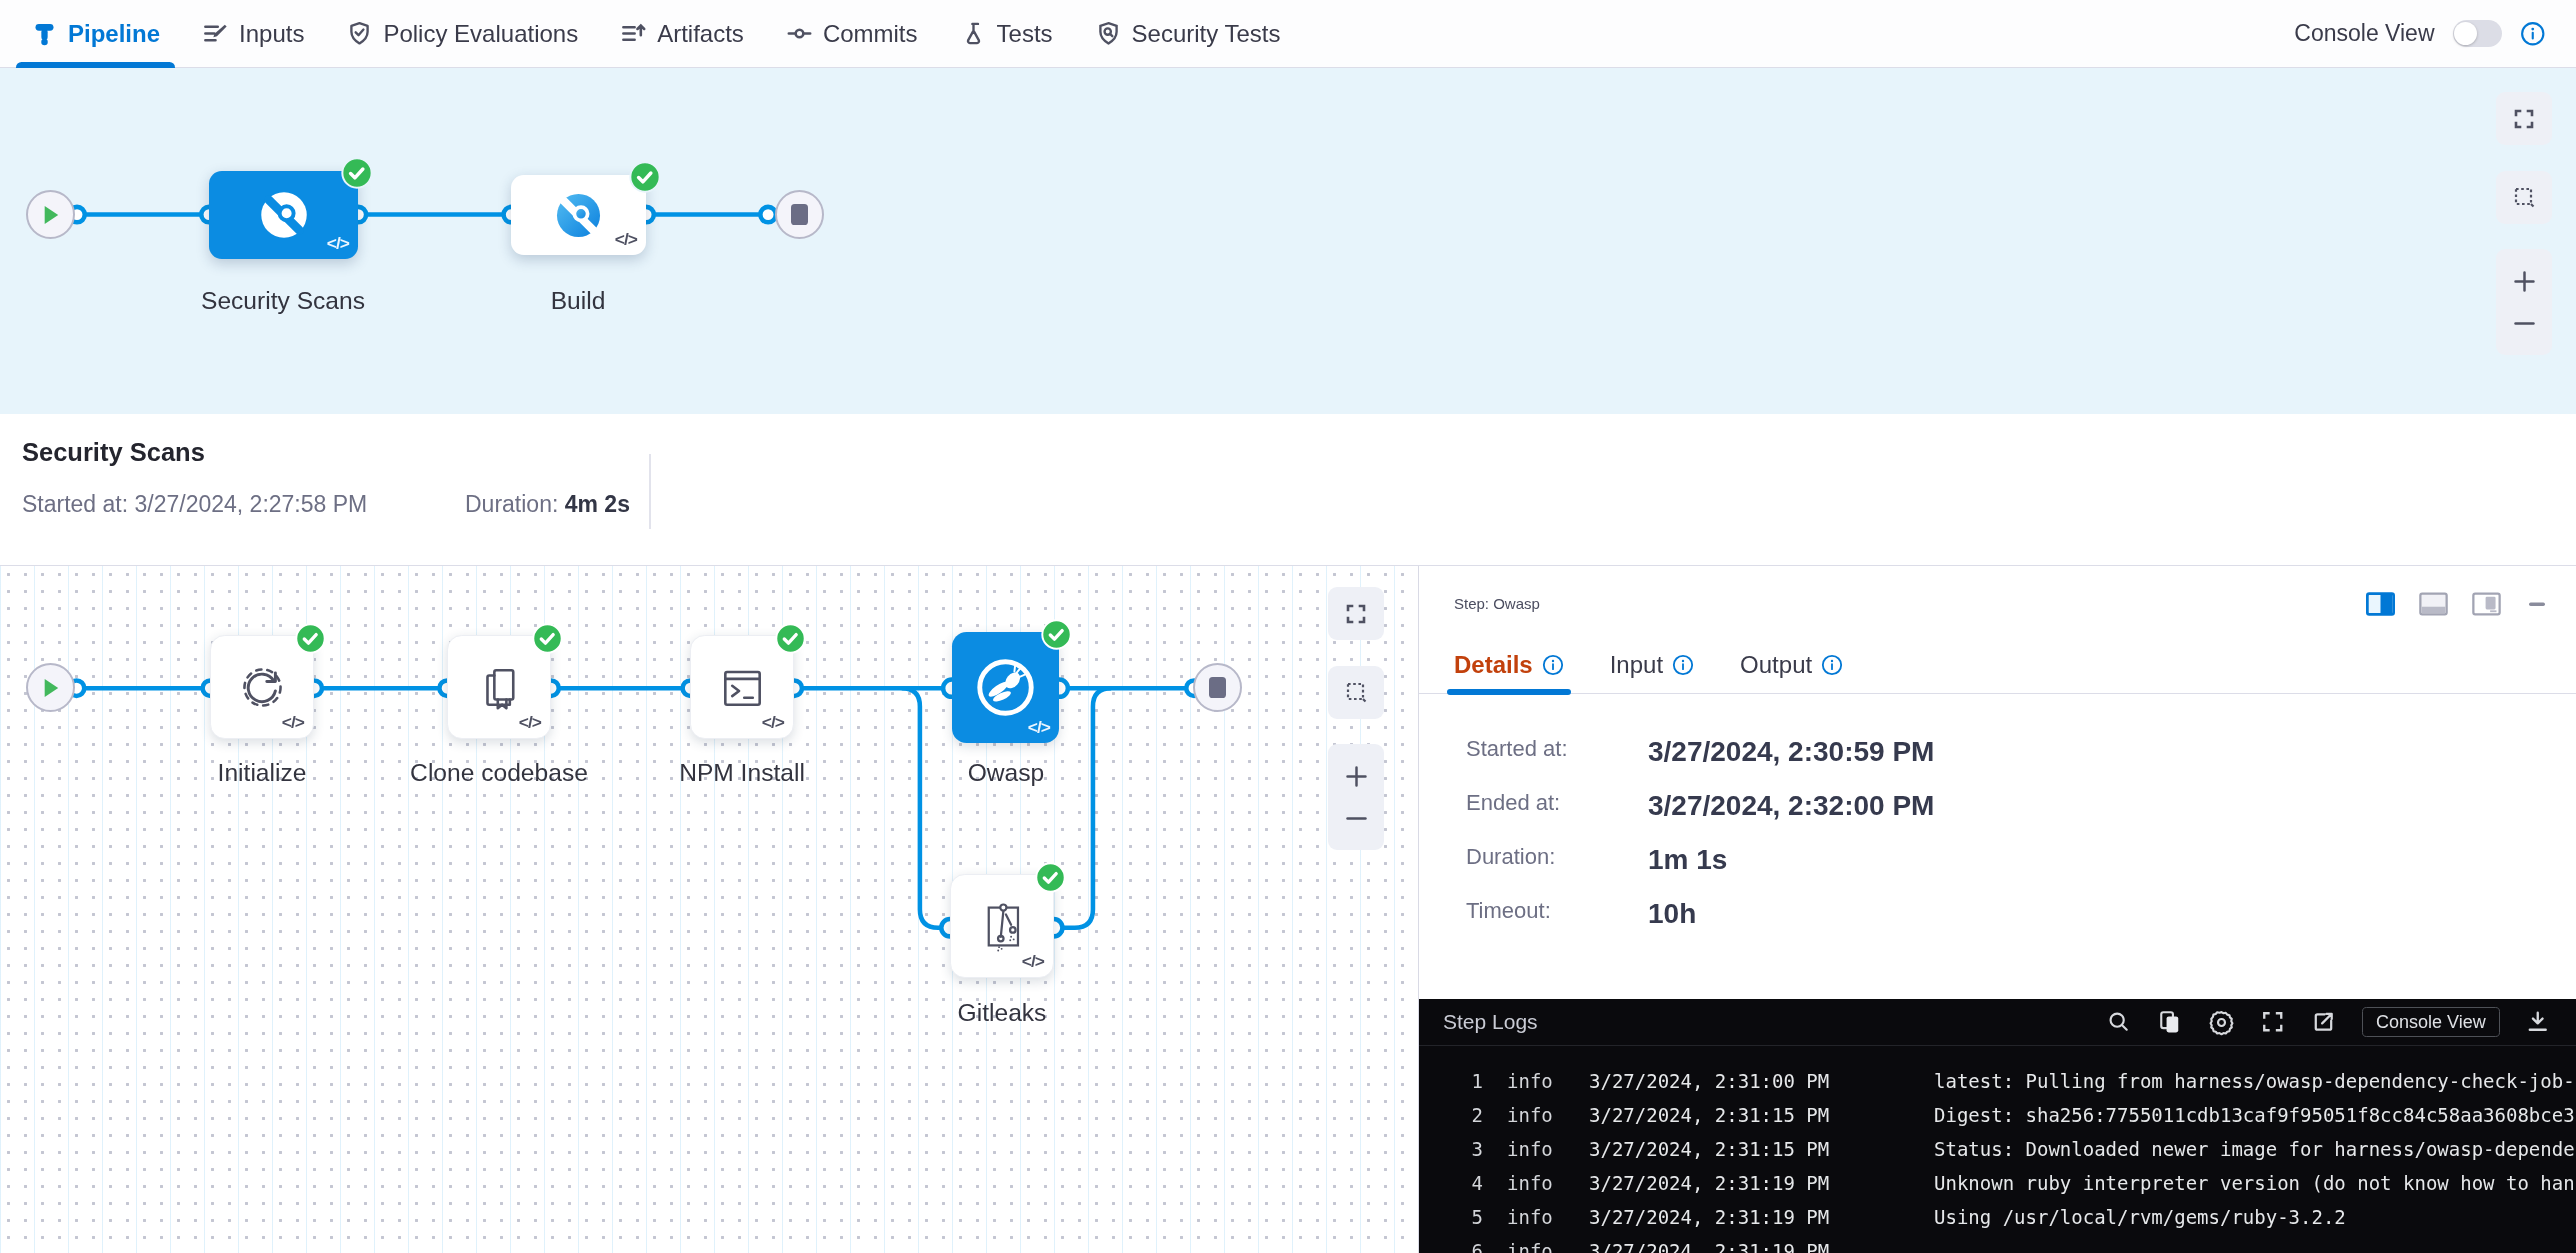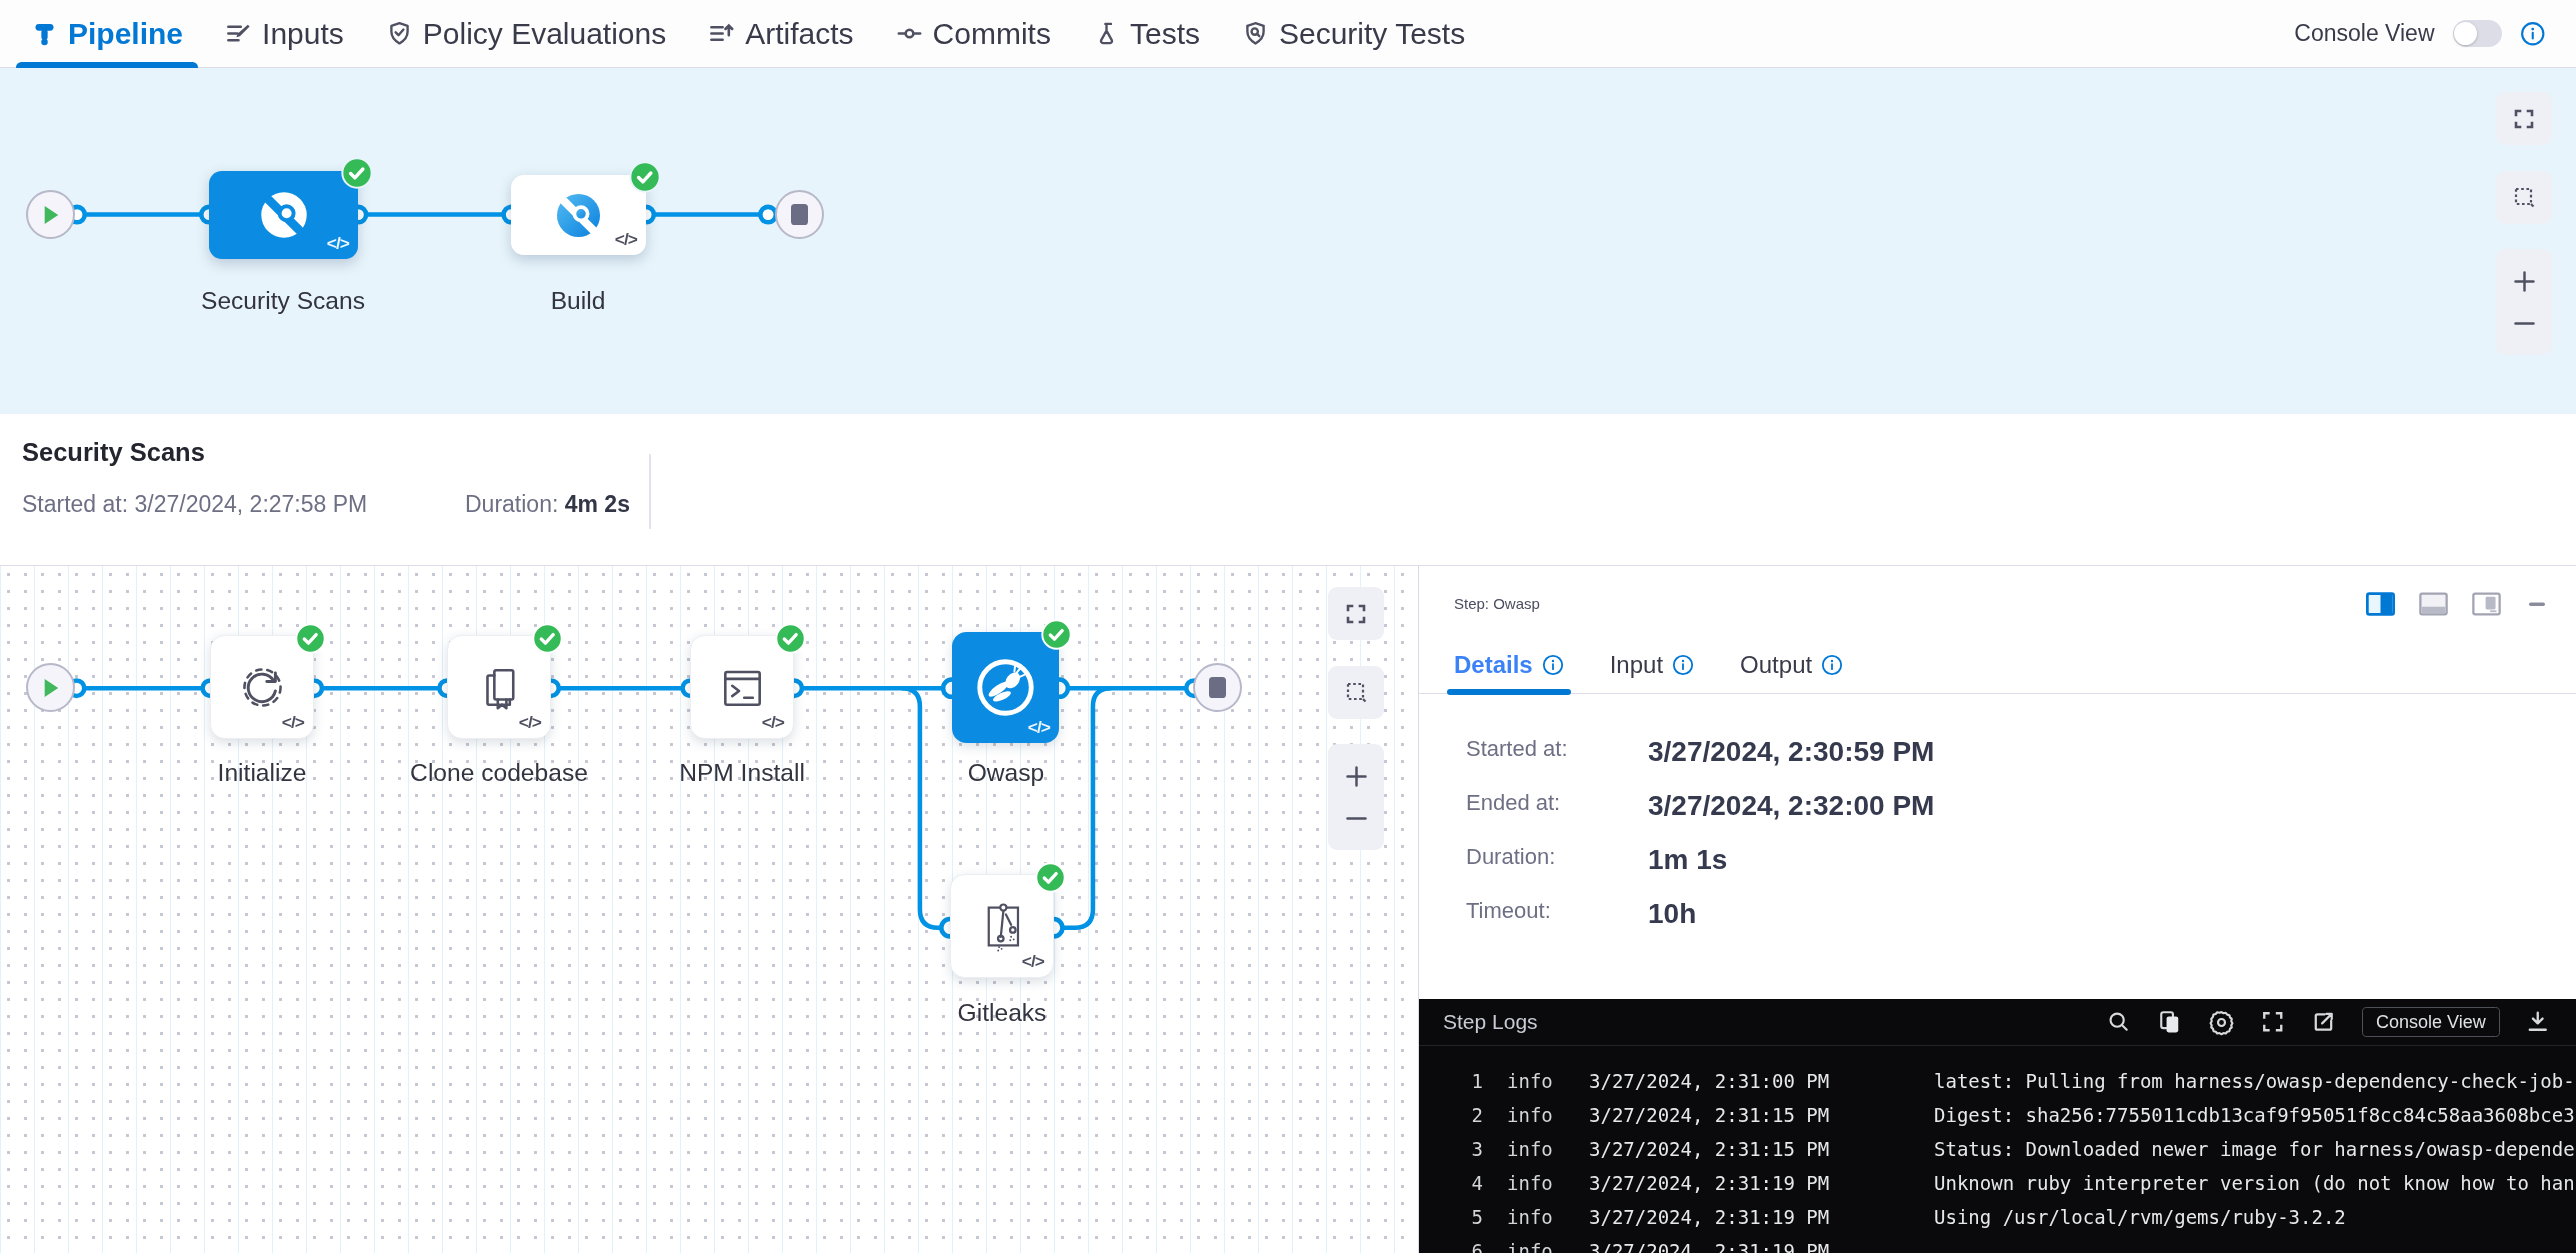--- a/index.html
+++ b/index.html
@@ -4,21 +4,21 @@
 <style>
   * { margin:0; padding:0; box-sizing:border-box; }
   html,body { width:2576px; height:1253px; overflow:hidden; background:#fff;
     font-family:"Liberation Sans", sans-serif; color:#383946; }
 
   
   .nav { height:68px; background:#fdfdfe; border-bottom:1.8px solid #dcdde8;
     display:flex; align-items:center; padding:0 31px; }
   .nav-tabs { display:flex; align-items:center; gap:42px; height:100%; }
   .nav-tab { display:flex; align-items:center; gap:10px; height:100%; position:relative;
-    font-size:30px; font-weight:500; color:#3a3b4a; cursor:pointer; white-space:nowrap; }
+    font-size:24px; font-weight:500; color:#3a3b4a; cursor:pointer; white-space:nowrap; }
   .nav-tab.active { color:#0278d5; font-weight:700; }
   .nav-tab.active::after { content:""; position:absolute; left:-14.6px; right:-14.6px; bottom:-1.8px;
     height:6.4px; background:#0278d5; border-radius:5.5px 5.5px 0 0; }
   .nav-tab svg { width:27px; height:27px; }
   .nav-right { margin-left:auto; display:flex; align-items:center; gap:18px; }
   .nav-right .cv-label { font-size:23px; color:#3a3b4a; }
   .toggle { width:49px; height:26.4px; border-radius:13.7px; background:#dcdde6; position:relative; cursor:pointer; }
   .toggle .knob { position:absolute; left:1.8px; top:1.8px; width:23px; height:23px; border-radius:50%;
     background:#fff; box-shadow:0 0.9px 2.7px rgba(0,0,0,.25); }
 
@@ -66,21 +66,21 @@
 
   
   .right-pane { flex:1; display:flex; flex-direction:column; background:#fff; min-width:0; }
   .rp-header { display:flex; align-items:center; padding:25.5px 27px 0 35px; }
   .rp-title { font-size:15px; color:#4b4d60; }
   .rp-icons { margin-left:auto; display:flex; align-items:center; gap:24px; }
   .rp-icons svg { cursor:pointer; }
   .rp-tabs { display:flex; gap:46px; margin-top:35px; padding-left:35px; border-bottom:1.8px solid #dcdde8; }
   .rp-tab { display:flex; align-items:center; gap:9px; padding-bottom:14.6px; position:relative;
     font-size:24px; font-weight:500; color:#3a3b4a; cursor:pointer; }
-  .rp-tab.active { font-weight:700; color:#3b82f6; }
+  .rp-tab.active { font-weight:700; color:#c2410c; }
   .rp-tab.active::after { content:""; position:absolute; left:-7.3px; right:-7.3px; bottom:-1.8px; height:5.5px;
     background:#0278d5; border-radius:3.6px; }
   .rp-details { padding:42px 0 0 47px; }
   .d-row { display:flex; margin-bottom:22px; }
   .d-label { width:182px; font-size:22px; color:#6d6f84; }
   .d-value { font-size:28px; font-weight:700; color:#363a4e; }
 
   
   .logs { margin-top:47px; flex:1; background:#0a0a0d; display:flex; flex-direction:column; min-height:0; }
   .logs-header { height:47px; flex:none; display:flex; align-items:center; padding:0 25.5px 0 24px;

